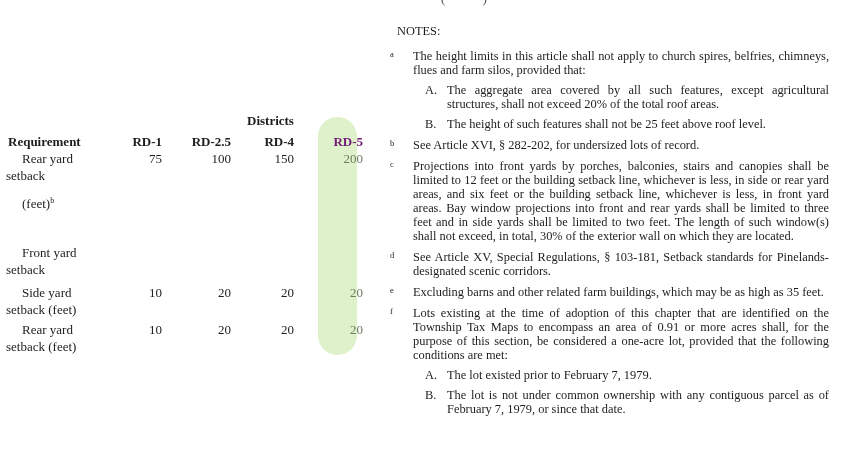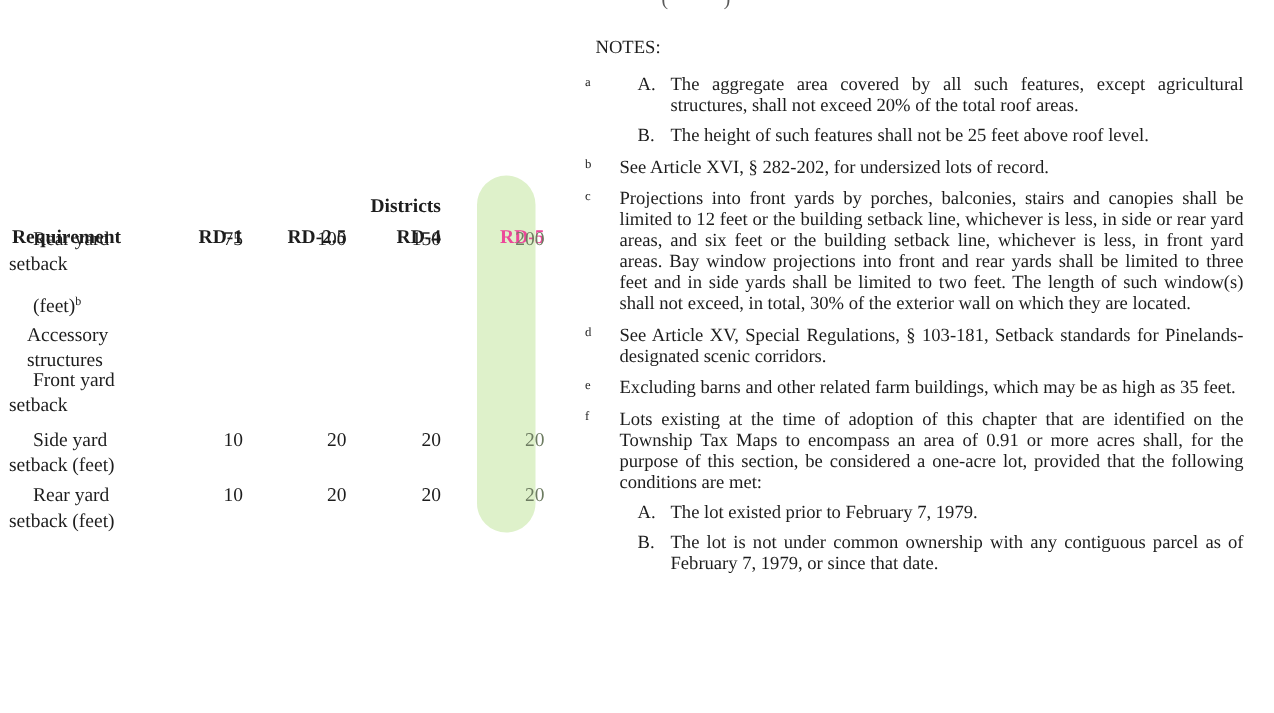--- a/index.html
+++ b/index.html
@@ -4,41 +4,41 @@
 <style>
   html,body { margin:0; padding:0; background:#ffffff; }
   .doc {
     position:relative;
     width:849px; height:475px;
     background:#ffffff;
     font-family:"Liberation Serif", serif;
     color:#1d1d1d;
     overflow:hidden;
   }
-  .bold { font-weight:bold;margin-top:16px; }
+  .bold { font-weight:bold; }
 
   
   .frag {
     position:absolute; left:441px; top:0; width:80px; height:9px;
     overflow:hidden; font-size:13px; color:#5a5a5a;
   }
   .frag span { position:relative; top:-9px; letter-spacing:17px; }
 
   
   .ztable { position:absolute; left:0; top:0; width:370px; height:380px; font-size:13px; }
   .pill {
     position:absolute; left:318px; top:117px; width:39px; height:238px;
     border-radius:20px; z-index:0;
   }
   .districts { position:absolute; left:247px; top:113px; z-index:1; }
   .hdr-req  { position:absolute; left:8px;  top:134px; z-index:1; }
   .col { position:absolute; width:54px; text-align:right; z-index:1; }
   .c0 { left:108px; } .c1 { left:177px; } .c2 { left:240px; } .c3 { left:309px; }
   .hdr-row { top:134px; }
-  .rd5-hdr { color:#ec4899; }
+  .rd5-hdr { color:#701a75; }
   .green-val { color:#6d7c61; }
   .rowlabel { position:absolute; left:6px; width:110px; line-height:17px; z-index:1; }
   .rowlabel .l1 { display:block; padding-left:16px; }
   .rowlabel .l2 { display:block; }
   .rowlabel sup { font-size:8px; }
   .rt0 { top:150px; } .rt1 { top:192px; } .rt2 { top:214px; }
   .rt3 { top:244px; } .rt4 { top:284px; } .rt5 { top:321px; }
   .val { line-height:17px; }
   .span-note { position:absolute; left:147px; top:248px; z-index:1; white-space:nowrap; }
 
@@ -82,24 +82,20 @@
     </div>
     <div class="col c0 val rt0" style="top:150px;">75</div>
     <div class="col c1 val" style="top:150px;">100</div>
     <div class="col c2 val" style="top:150px;">150</div>
     <div class="col c3 val green-val" style="top:150px;">200</div>
 
     <div class="rowlabel rt1">
       <span class="l1"><span>(feet)</span><sup>b</sup></span>
     </div>
 
-    <div class="rowlabel rt2">
-      <span class="l1" style="padding-left:12px;">Accessory</span>
-      <span class="l2" style="padding-left:12px;">structures</span>
-    </div>
 
     <div class="rowlabel rt3">
       <span class="l1">Front yard</span>
       <span class="l2">setback</span>
     </div>
 
     <div class="rowlabel rt4">
       <span class="l1">Side yard</span>
       <span class="l2">setback (feet)</span>
     </div>
@@ -116,20 +112,21 @@
     <div class="col c1 val" style="top:321px;">20</div>
     <div class="col c2 val" style="top:321px;">20</div>
     <div class="col c3 val green-val" style="top:321px;">20</div>
   </div>
 
   <div class="notes">
     <p class="ntitle">NOTES:</p>
 
     <div class="note">
       <span class="nmarker">a</span>
+      <p class="ntext">The height limits in this article shall not apply to church spires, belfries, chimneys, flues and farm silos, provided that:</p>
       <div class="sub">
         <span class="slabel">A.</span>
         <p class="stext">The aggregate area covered by all such features, except agricultural structures, shall not exceed 20% of the total roof areas.</p>
       </div>
       <div class="sub">
         <span class="slabel">B.</span>
         <p class="stext">The height of such features shall not be 25 feet above roof level.</p>
       </div>
     </div>
 

